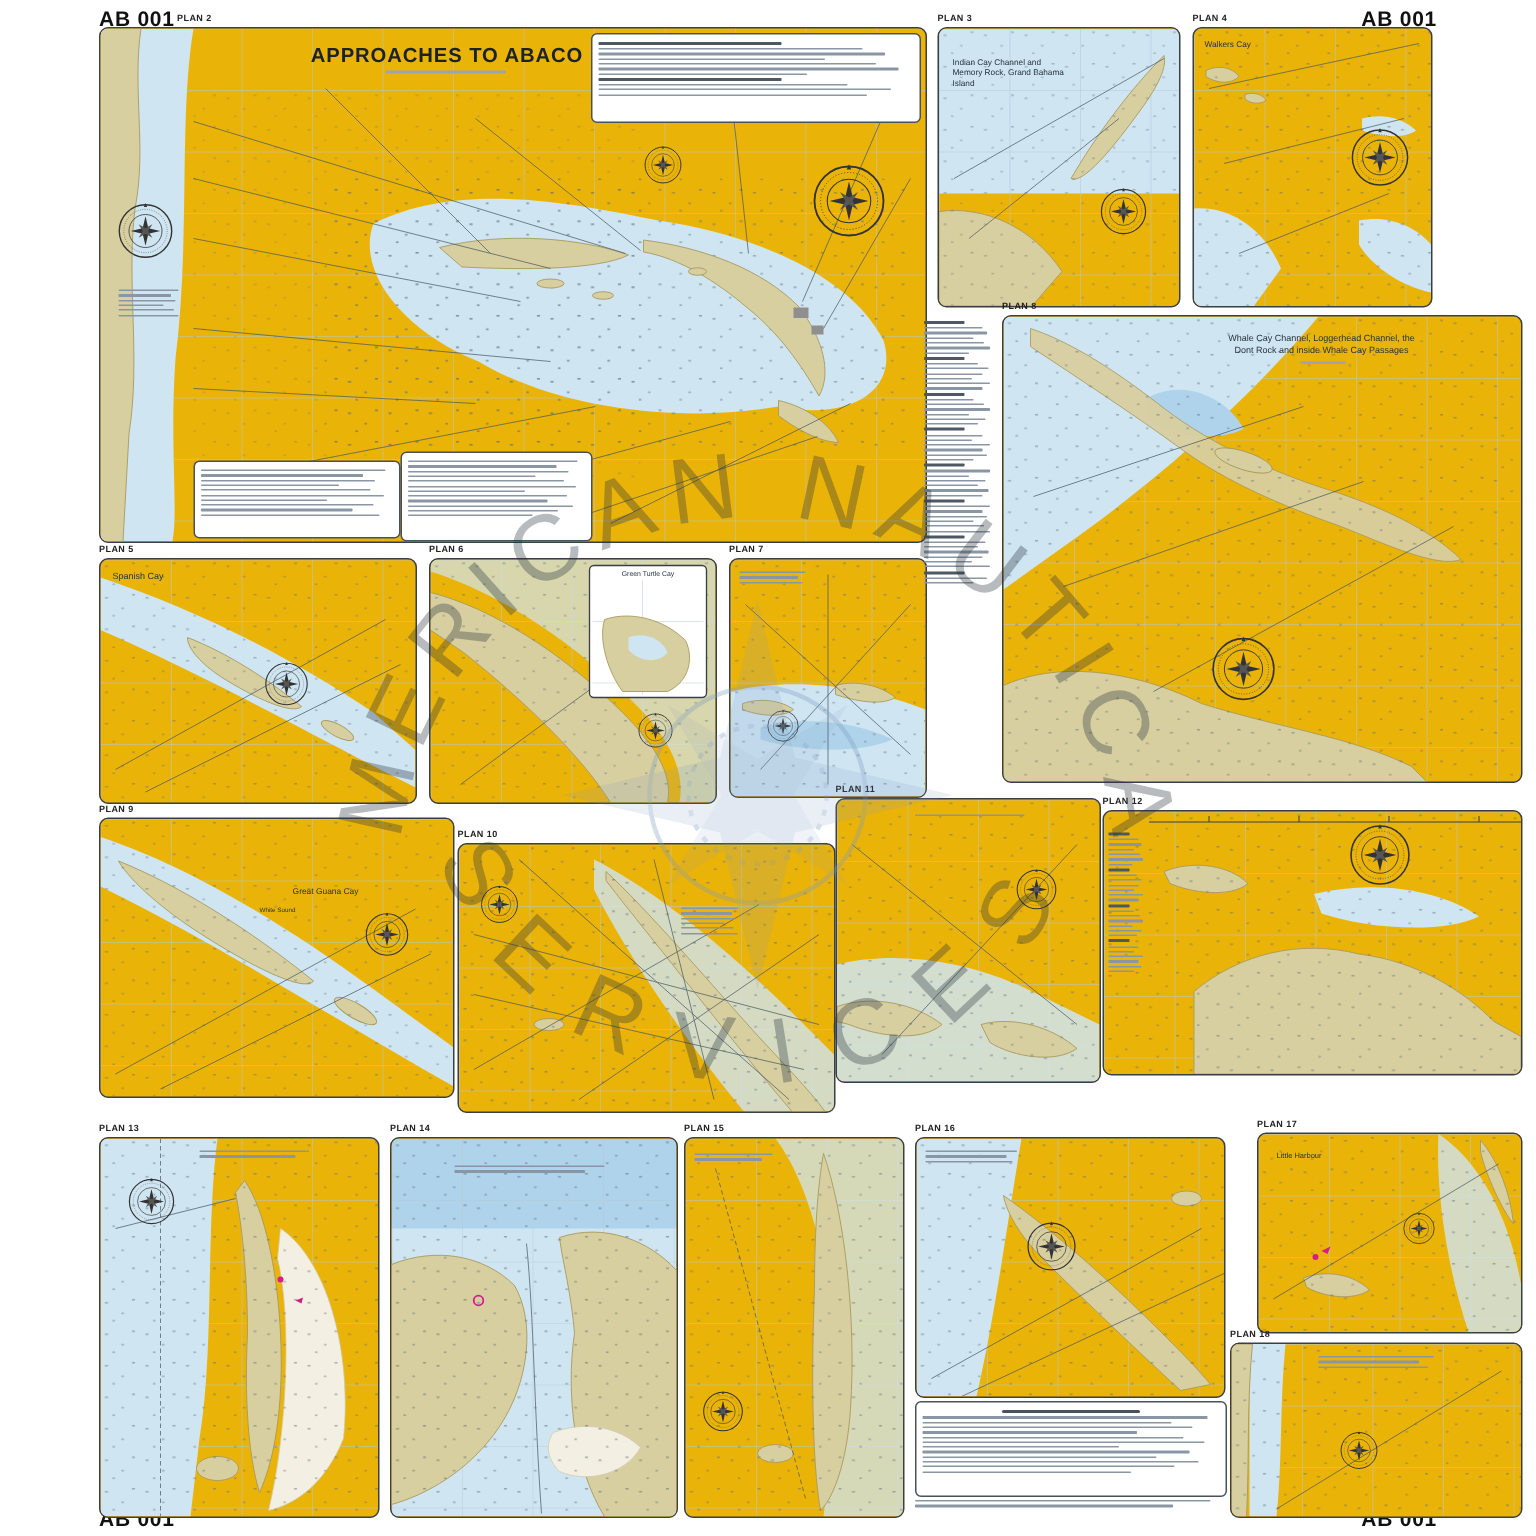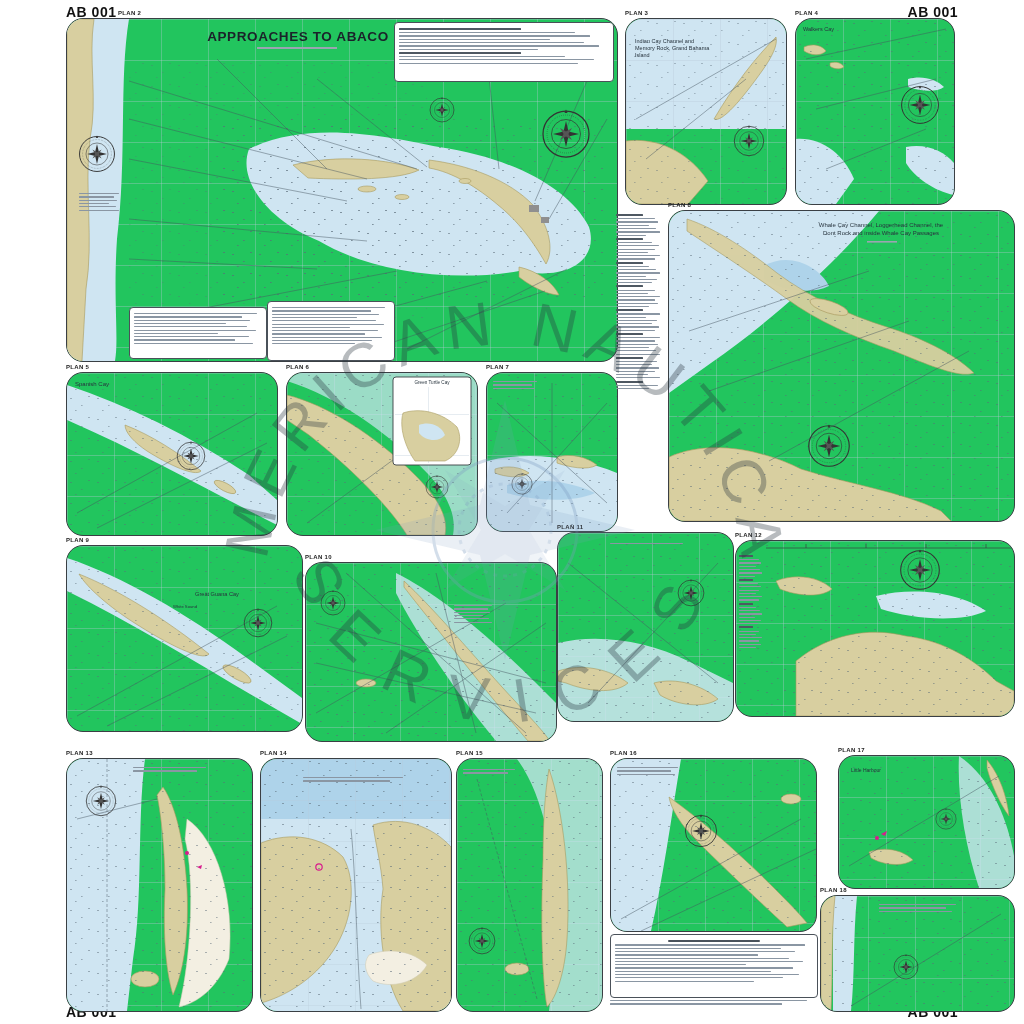--- a/index.html
+++ b/index.html
@@ -1,20 +1,20 @@
 <!DOCTYPE html>
 <html><head>
 <meta charset="utf-8">
 <style>
   html,body{margin:0;padding:0;background:#ffffff;}
   .sheet{position:relative;width:1024px;height:1024px;background:#fff;overflow:hidden;
          font-family:"Liberation Sans",sans-serif;color:#1d242b;}
   .code{position:absolute;font-size:14px;font-weight:bold;letter-spacing:.5px;color:#111;}
   .plan-label{position:absolute;font-size:6px;font-weight:bold;letter-spacing:.3px;color:#222;z-index:3;}
-  .panel{position:absolute;background:#22c55e;border:1px solid #3a3f44;border-radius:17px;z-index:2;overflow:hidden;}
+  .panel{position:absolute;background:#eab308;border:1px solid #3a3f44;border-radius:6px;z-index:2;overflow:hidden;}
   .panel svg{position:absolute;left:0;top:0;}
   .ttl-main{position:absolute;left:96px;top:10px;width:270px;text-align:center;
             font-size:13.5px;font-weight:bold;letter-spacing:.6px;color:#1b222a;}
   .ttl-sub-bar{position:absolute;left:190px;top:28px;width:80px;height:1.6px;background:#9aa5b0;}
   .fp-box{position:absolute;border:1px solid #4a5159;border-radius:4px;background:#fff;padding:3px 4px;z-index:4;}
   .fp-plain{position:absolute;padding:0;z-index:4;}
   [data-fp] i{display:block;height:1.2px;background:#8a96a3;margin:2.1px 0;border-radius:.5px;}
   [data-fp] i.h{height:2px;background:#4e5862;}
   .notebar{display:block;height:2.4px;background:#49525b;margin:2px auto;border-radius:1px;}
   svg text{font-family:"Liberation Sans",sans-serif;fill:#27333d;}

